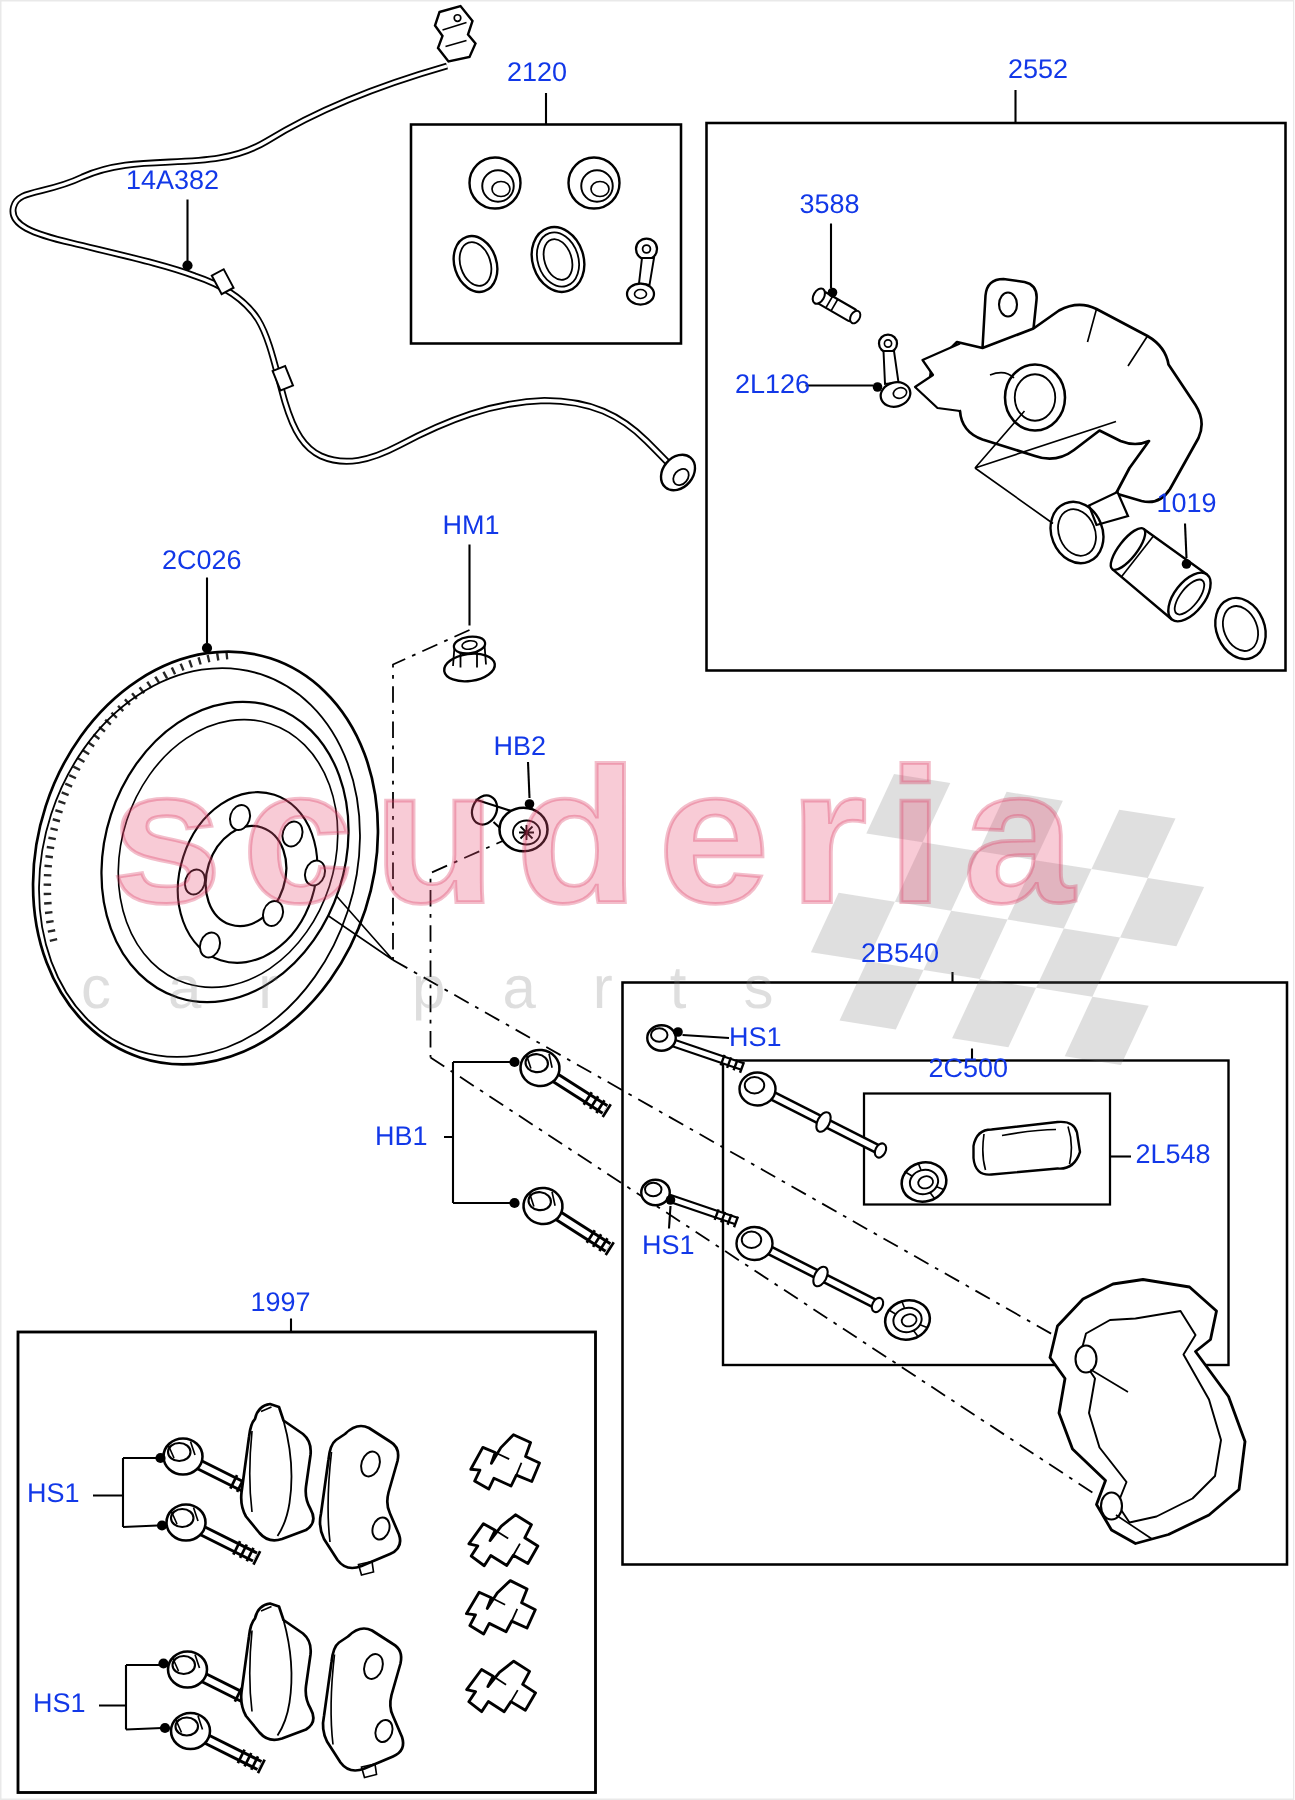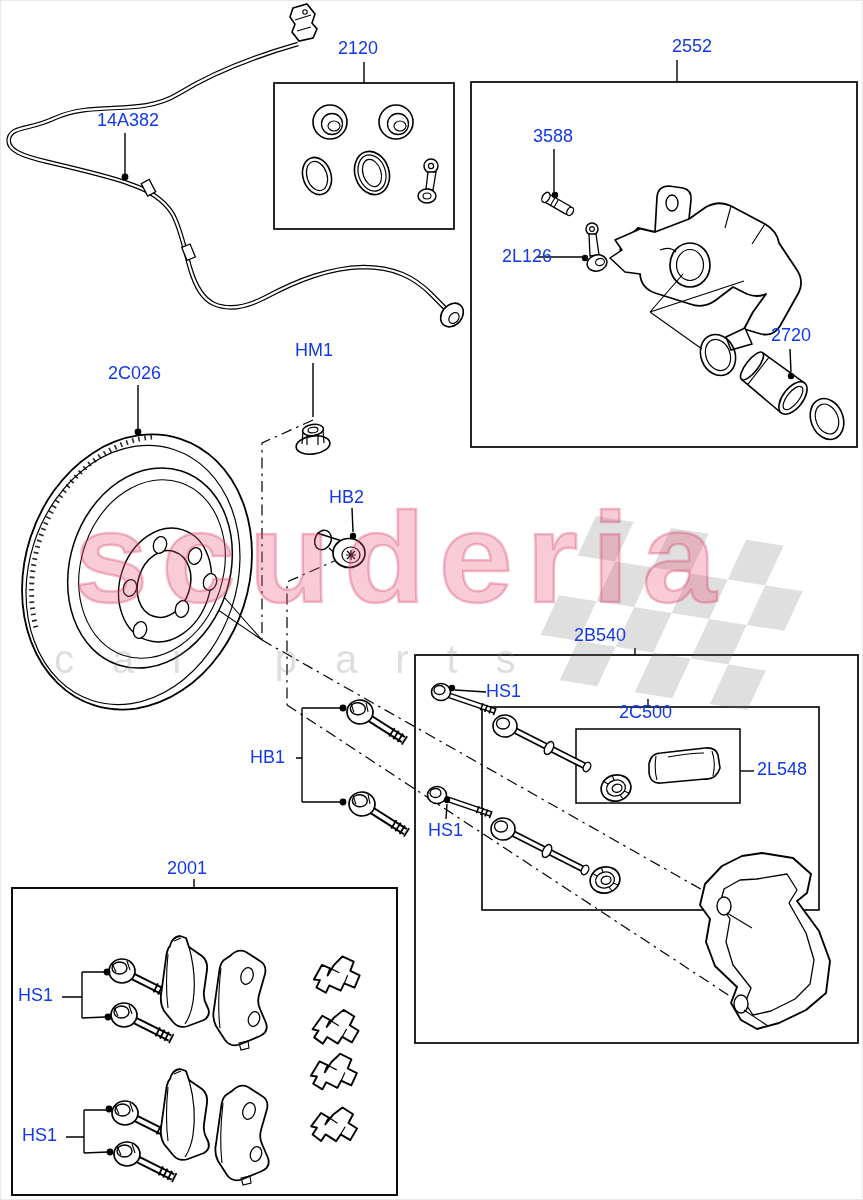--- a/index.html
+++ b/index.html
@@ -352,30 +352,30 @@
         <rect x="190" y="126" width="38" height="42"></rect>
       </g>
     </svg>
     <div class="brand">scuderia</div>
     <div class="tagline">car parts</div>
   </div>
 
   <div class="labels">
     <div class="callout" style="left:338px;top:39px">2120</div>
     <div class="callout" style="left:672px;top:37px">2552</div>
-    <div class="callout" style="left:97px;top:111px">14A382</div>
+    <div class="callout" style="left:84px;top:111px">14A382</div>
     <div class="callout" style="left:533px;top:127px">3588</div>
-    <div class="callout" style="left:502px;top:247px">2L126</div>
-    <div class="callout" style="left:771px;top:326px">2720</div>
+    <div class="callout" style="left:490px;top:247px">2L126</div>
+    <div class="callout" style="left:771px;top:326px">1019</div>
     <div class="callout" style="left:295px;top:341px">HM1</div>
     <div class="callout" style="left:108px;top:364px">2C026</div>
     <div class="callout" style="left:329px;top:488px">HB2</div>
     <div class="callout" style="left:574px;top:626px">2B540</div>
     <div class="callout" style="left:619px;top:703px">2C500</div>
     <div class="callout" style="left:486px;top:682px">HS1</div>
     <div class="callout" style="left:757px;top:760px">2L548</div>
     <div class="callout" style="left:250px;top:748px">HB1</div>
     <div class="callout" style="left:428px;top:821px">HS1</div>
-    <div class="callout" style="left:167px;top:859px">2001</div>
+    <div class="callout" style="left:167px;top:859px">1997</div>
     <div class="callout" style="left:18px;top:986px">HS1</div>
     <div class="callout" style="left:22px;top:1126px">HS1</div>
   </div>
 </div>
 
 </body></html>

